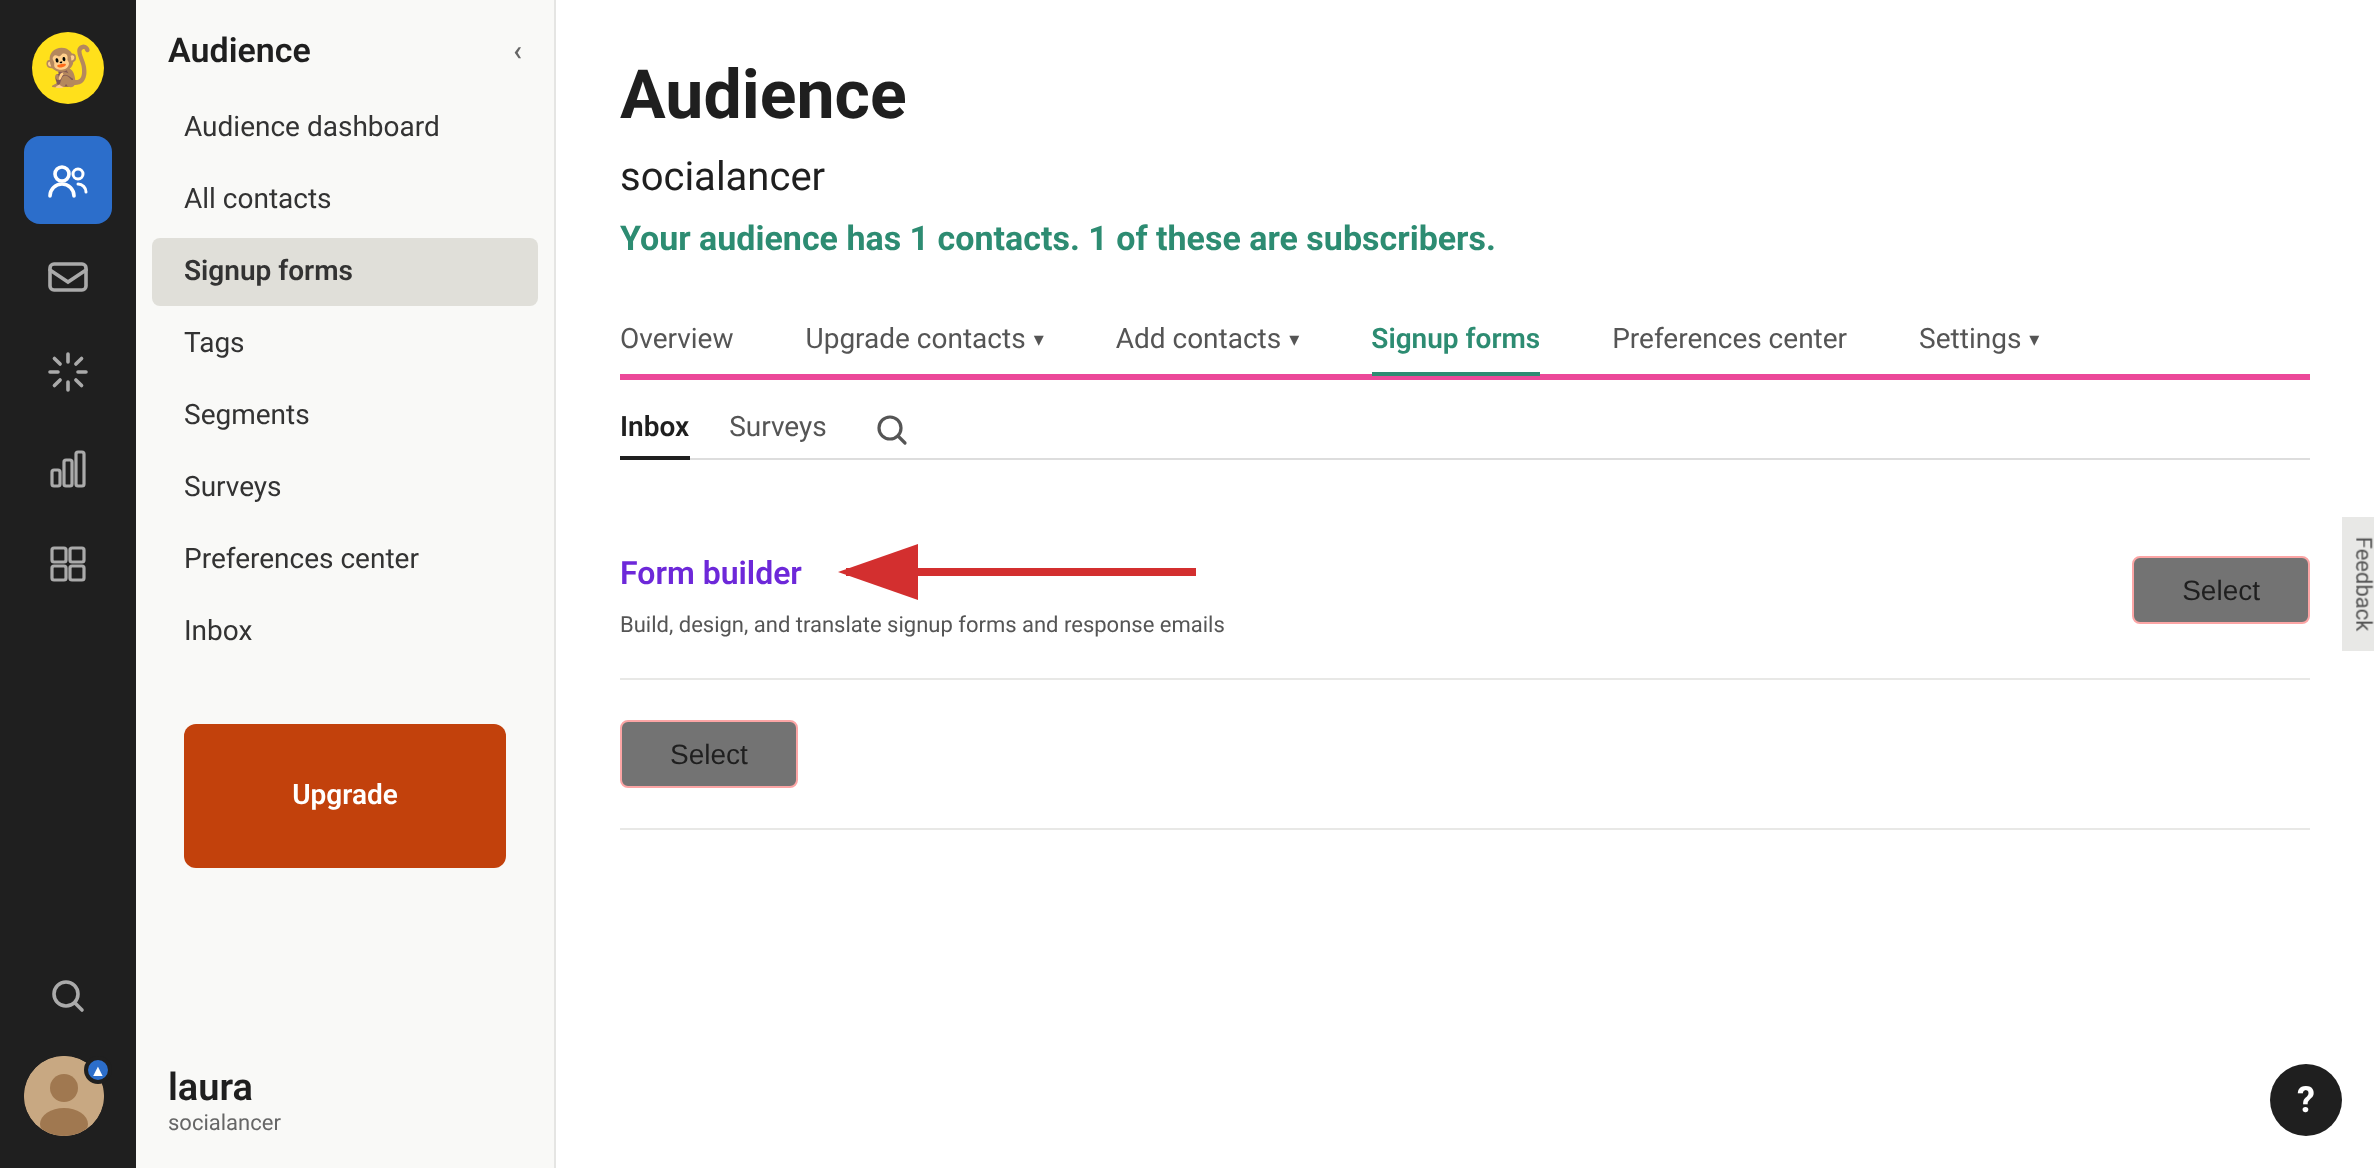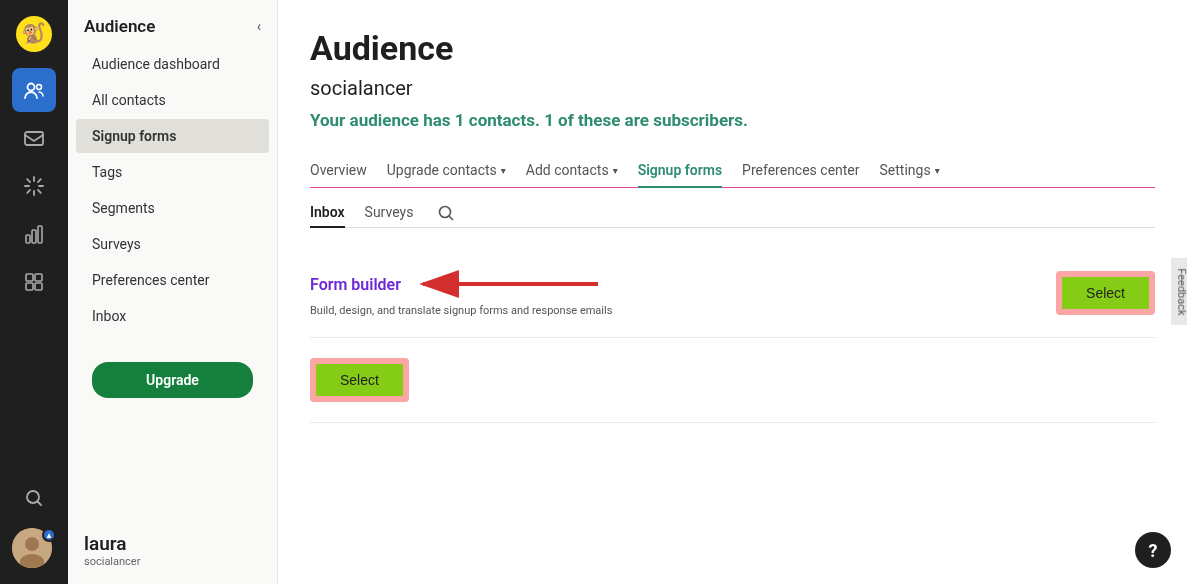--- a/index.html
+++ b/index.html
@@ -87,25 +87,25 @@
       padding: 9px 16px;
       font-size: 14px;
       color: #333;
       cursor: pointer;
       border-radius: 4px;
       margin: 1px 8px;
     }
     .left-nav-item.active { background: #e0dfd9; font-weight: 600; }
     .left-nav-upgrade {
       margin: 12px 16px;
-      background: #15803d;
+      background: #c2410c;
       color: #fff;
       text-align: center;
-      padding: 10px;
-      border-radius: 16px;
+      padding: 28px;
+      border-radius: 6px;
       cursor: pointer;
       font-size: 14px;
       font-weight: 600;
     }
     .left-nav-user-name { font-size: 19px; font-weight: 600; color: #1f1f1f; }
     .left-nav-user-sub { font-size: 11px; color: #666; }
 
     
     .main-content {
       flex: 1;
@@ -134,22 +134,22 @@
     .audience-stats {
       font-size: 17px;
       color: #1f1f1f;
       margin-bottom: 24px;
     }
     .audience-stats span { color: #2d8c72; font-weight: 700; }
 
     
     .tabs-row {
       display: flex;
-      gap: 20px;
-      border-bottom: 1px solid #ec4899;
+      gap: 36px;
+      border-bottom: 3px solid #ec4899;
       margin-bottom: 0;
     }
     .tab-item {
       font-size: 14px;
       color: #555;
       padding: 8px 0;
       cursor: pointer;
       border-bottom: 2px solid transparent;
       margin-bottom: -1px;
     }
@@ -203,22 +203,22 @@
       margin-bottom: 4px;
       display: flex;
       align-items: center;
       gap: 12px;
     }
     .form-item-desc {
       font-size: 11px;
       color: #555;
     }
     .select-btn {
-      background: #84cc16;
-      border: 6px solid #fca5a5;
+      background: #737373;
+      border: 1px solid #fca5a5;
       border-radius: 4px;
       padding: 8px 24px;
       font-size: 14px;
       cursor: pointer;
       color: #1f1f1f;
       font-weight: 500;
     }
 
     
     .feedback-tab {

